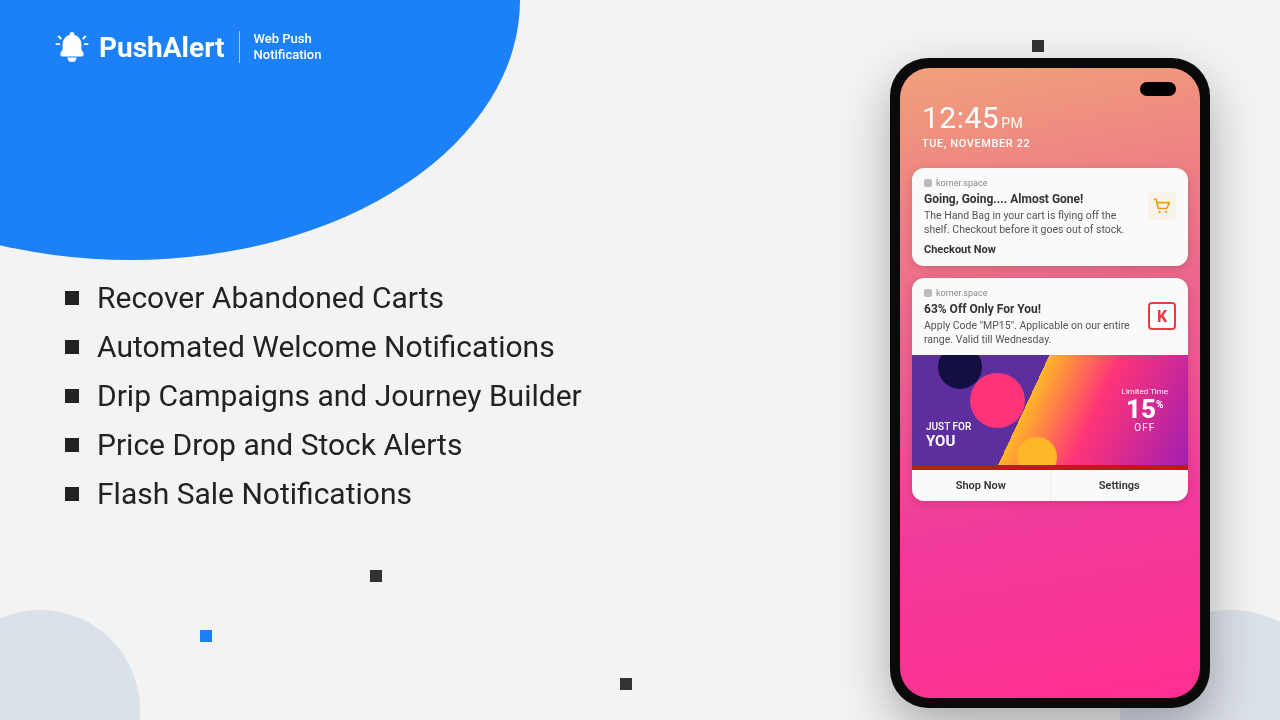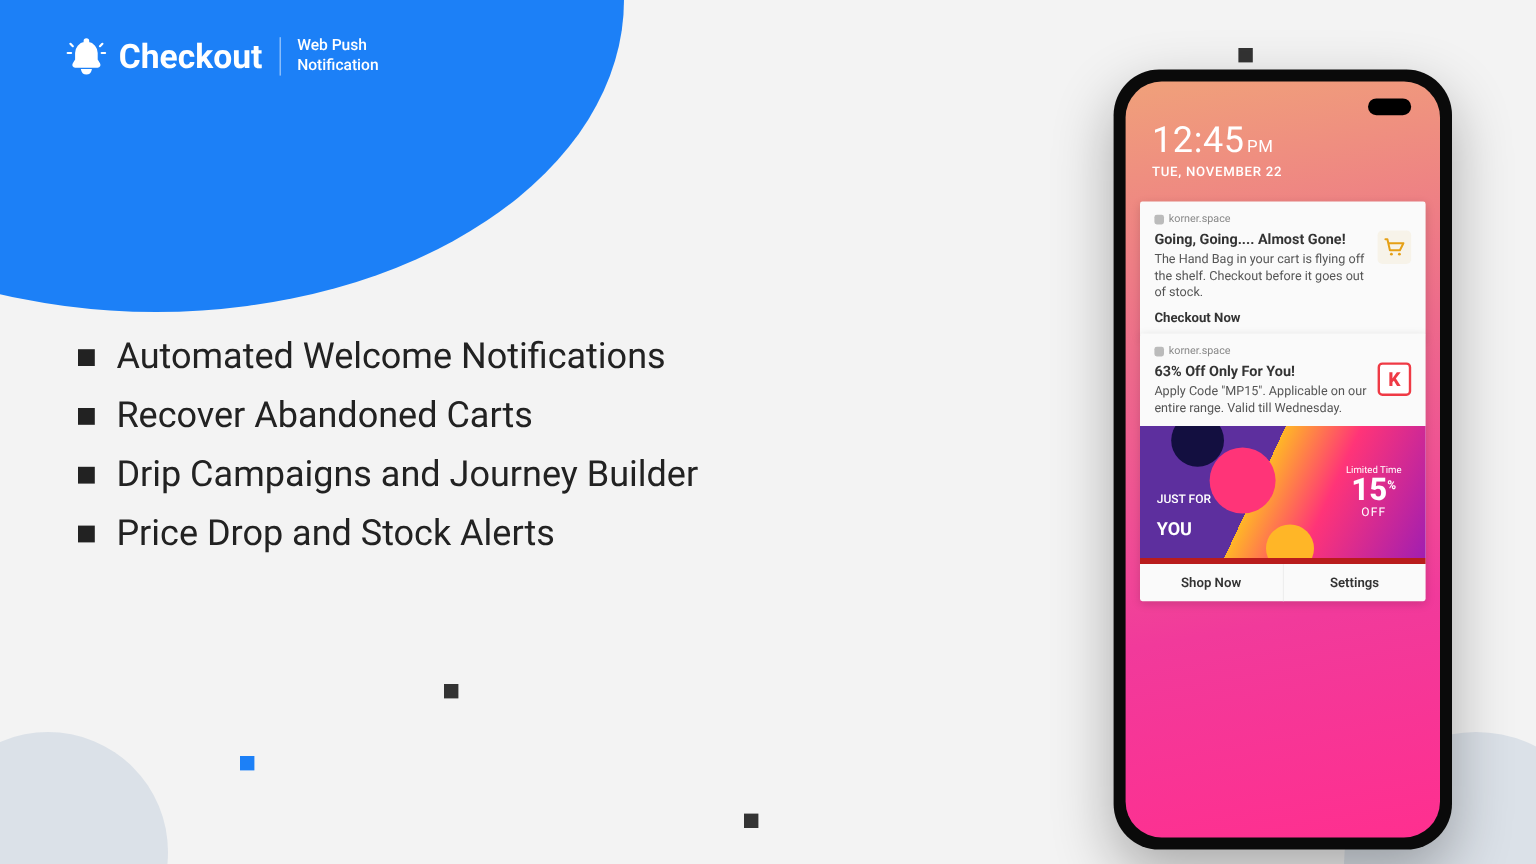--- a/index.html
+++ b/index.html
@@ -104,21 +104,21 @@
   height: 14px;
   background: #222;
   margin-right: 18px;
 }
 
 
 .phone {
   position: absolute;
   top: 58px;
   right: 70px;
-  width: 282px;
+  width: 320px;
   height: 650px;
   background: #0a0a0a;
   border-radius: 38px;
   padding: 10px;
   box-shadow: 0 20px 50px rgba(0,0,0,0.3);
 }
 .phone-inner {
   width: 100%;
   height: 100%;
   border-radius: 30px;
@@ -146,21 +146,21 @@
 .lock-clock .time { font-size: 30px; font-weight: 400; letter-spacing: 0.5px; }
 .lock-clock .ampm { font-size: 14px; margin-left: 2px; }
 .lock-clock .date { font-size: 11px; letter-spacing: 0.6px; margin-top: 2px; font-weight: 500; }
 
 
 .notif {
   position: absolute;
   left: 12px;
   right: 12px;
   background: #fafafa;
-  border-radius: 2px;
+  border-radius: 12px;
   box-shadow: 0 2px 8px rgba(0,0,0,0.15);
   padding: 10px 12px;
   font-size: 12px;
   color: #333;
 }
 .notif .src { font-size: 9px; color: #888; display: flex; align-items: center; gap: 4px; margin-bottom: 4px; }
 .notif .src::before {
   content: "";
   width: 8px; height: 8px;
   display: inline-block;
@@ -199,21 +199,21 @@
   background: #ff3478;
   top: 18px; left: 58px;
 }
 .promo::after {
   width: 44px; height: 44px;
   background: #130f40;
   top: -10px; left: 26px;
 }
 .promo .bubble1 { position: absolute; width: 40px; height: 40px; border-radius: 50%; background: #ffb627; bottom: -12px; left: 105px; }
 .promo .jfy { position: absolute; left: 14px; bottom: 16px; color: #fff; font-weight: 700; font-size: 15px; line-height: 1; }
-.promo .jfy .small { font-size: 10px; font-weight: 500; display: block; margin-bottom: 12px; }
+.promo .jfy .small { font-size: 10px; font-weight: 500; display: block; margin-bottom: 2px; }
 .promo .off { position: absolute; right: 20px; top: 50%; transform: translateY(-50%); color: #fff; text-align: center; }
 .promo .off .lt { font-size: 8px; font-weight: 400; }
 .promo .off .pct { font-size: 26px; font-weight: 800; line-height: 1; }
 .promo .off .pct small { font-size: 10px; vertical-align: super; }
 .promo .off .word { font-size: 10px; letter-spacing: 1px; }
 
 .notif-actions {
   display: flex;
   border-top: 5px solid #b91c1c;
 }
@@ -235,33 +235,34 @@
 <div class="circle-br"></div>
 <div class="sq sq-dark sq1"></div>
 <div class="sq sq-dark sq2"></div>
 <div class="sq sq-blue sq3"></div>
 <div class="sq sq-dark sq4"></div>
 
 <div class="logo">
   <svg class="bell" viewBox="0 0 24 24" fill="#fff">
     <path d="M12 2a1 1 0 0 1 1 1v1.07A6 6 0 0 1 18 10v4l1.5 2.5a1 1 0 0 1-.86 1.5H5.36a1 1 0 0 1-.86-1.5L6 14v-4a6 6 0 0 1 5-5.93V3a1 1 0 0 1 1-1zm0 20a2.5 2.5 0 0 0 2.45-2h-4.9A2.5 2.5 0 0 0 12 22zM4 6l-1.4-1.4M20 6l1.4-1.4M3 10H1M23 10h-2" stroke="#fff" stroke-width="1.3" stroke-linecap="round"></path>
   </svg>
-  <span class="brand">Checkout</span>
+  <span class="brand">PushAlert</span>
   <span class="divider"></span>
   <span class="tagline">
     <span>Web Push</span><br>
     <span>Notification</span>
   </span>
 </div>
 
 <ul class="features">
+  <li>Recover Abandoned Carts</li>
   <li>Automated Welcome Notifications</li>
-  <li>Recover Abandoned Carts</li>
   <li>Drip Campaigns and Journey Builder</li>
   <li>Price Drop and Stock Alerts</li>
+  <li>Flash Sale Notifications</li>
 </ul>
 
 <div class="phone">
   <div class="phone-inner">
     <div class="camera-cutout"></div>
 
     <div class="lock-clock">
       <div class="time">
         <span>12:45</span><span class="ampm">PM</span>
       </div>

